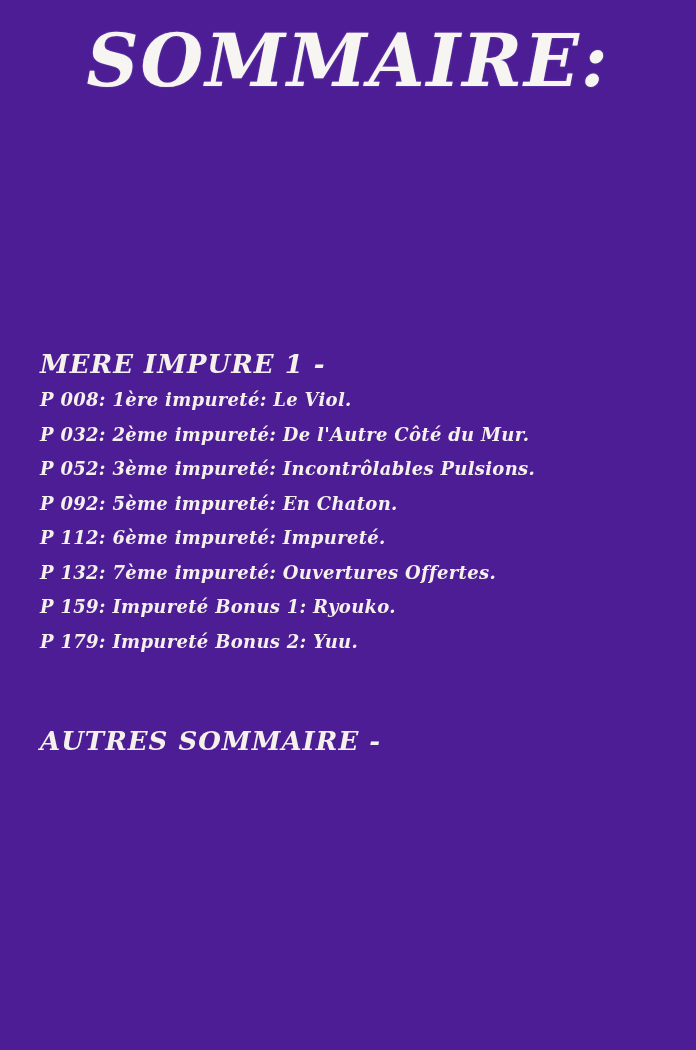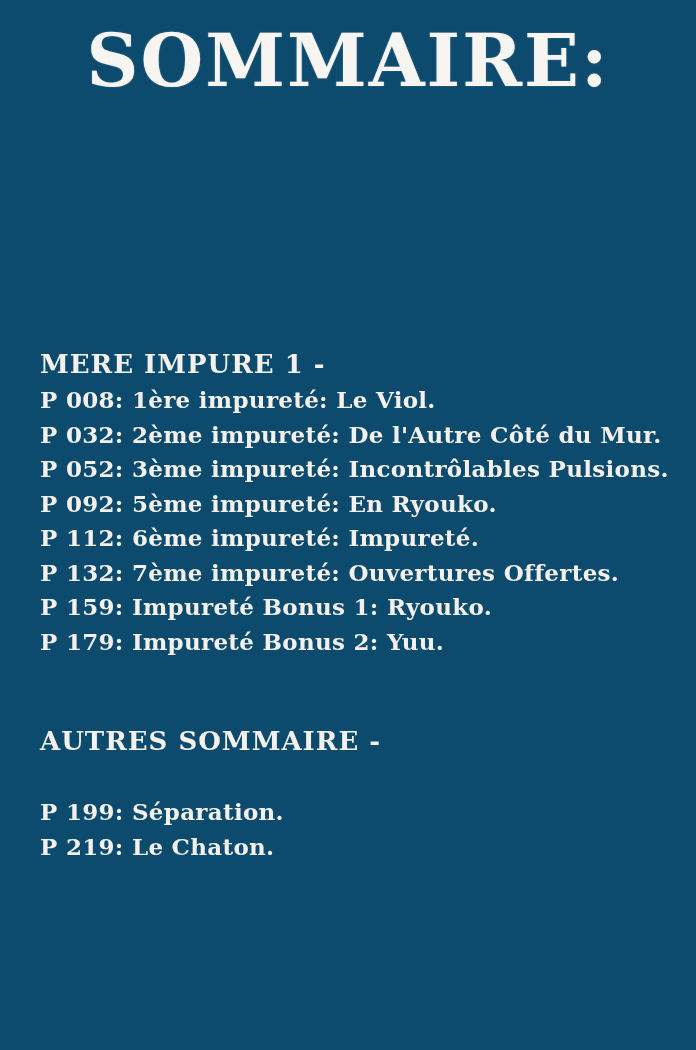--- a/index.html
+++ b/index.html
@@ -10,22 +10,23 @@
     width: 696px;
     height: 1050px;
     background: #010101;
     overflow: hidden;
     position: relative;
     font-family: "DejaVu Serif", serif;
   }
   .page {
     position: absolute;
     inset: 0;
-    background: #0c4a6e;
+    background: #4c1d95;
     color: #f4f1ec;
+    font-style: italic;
   }
   .title {
     position: absolute;
     top: 25px;
     left: 0;
     right: 0;
     margin: 0;
     text-align: center;
     font-size: 72px;
     font-weight: 700;
@@ -48,21 +49,21 @@
   }
   .heading-1 { top: 318px; margin-top: 32px; }
   .heading-2 { top: 727px; }
   .entries {
     position: absolute;
     left: 40px;
     right: 10px;
     margin: 0;
     padding: 0;
     list-style: none;
-    font-size: 23px;
+    font-size: 18px;
     font-weight: 700;
     color: #f4f1ec;
   }
   .entries-1 { top: 383px; }
   .entries-1 li { line-height: 34.5px; }
   .entries-2 { top: 794px; }
   .entries-2 li { line-height: 35px; }
   .entries li {
     white-space: nowrap;
     letter-spacing: 0.3px;
@@ -74,27 +75,23 @@
 <div class="page">
 
   <h1 class="title">SOMMAIRE:</h1>
 
   <h2 class="heading heading-1">MERE IMPURE 1 -</h2>
 
   <ul class="entries entries-1">
     <li>P 008: 1ère impureté: Le Viol.</li>
     <li>P 032: 2ème impureté: De l'Autre Côté du Mur.</li>
     <li>P 052: 3ème impureté: Incontrôlables Pulsions.</li>
-    <li>P 092: 5ème impureté: En Ryouko.</li>
+    <li>P 092: 5ème impureté: En Chaton.</li>
     <li>P 112: 6ème impureté: Impureté.</li>
     <li>P 132: 7ème impureté: Ouvertures Offertes.</li>
     <li>P 159: Impureté Bonus 1: Ryouko.</li>
     <li>P 179: Impureté Bonus 2: Yuu.</li>
   </ul>
 
   <h2 class="heading heading-2">AUTRES SOMMAIRE -</h2>
 
-  <ul class="entries entries-2">
-    <li>P 199: Séparation.</li>
-    <li>P 219: Le Chaton.</li>
-  </ul>
 
 </div>
 
 </body></html>

